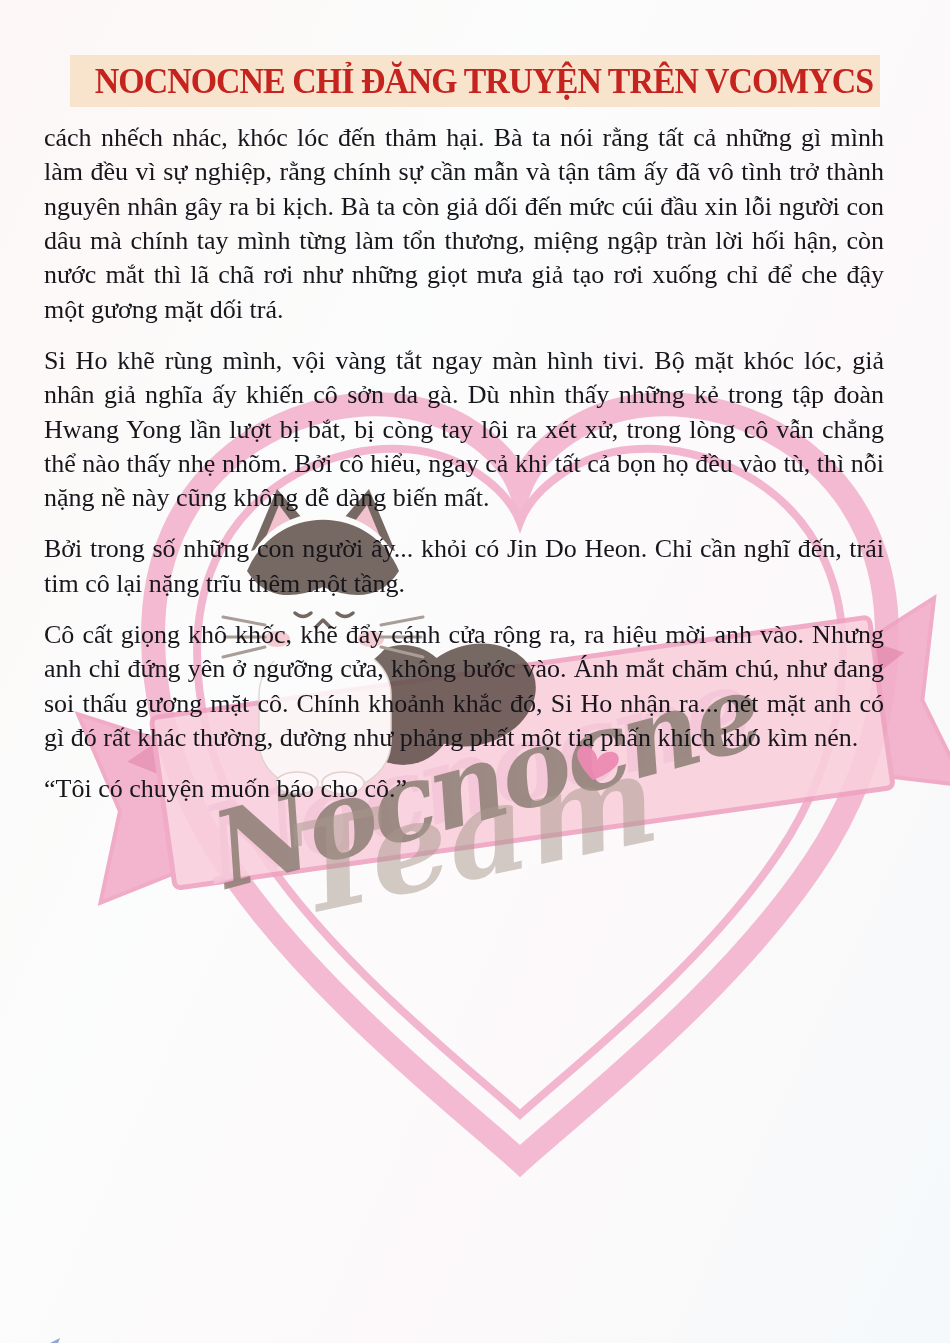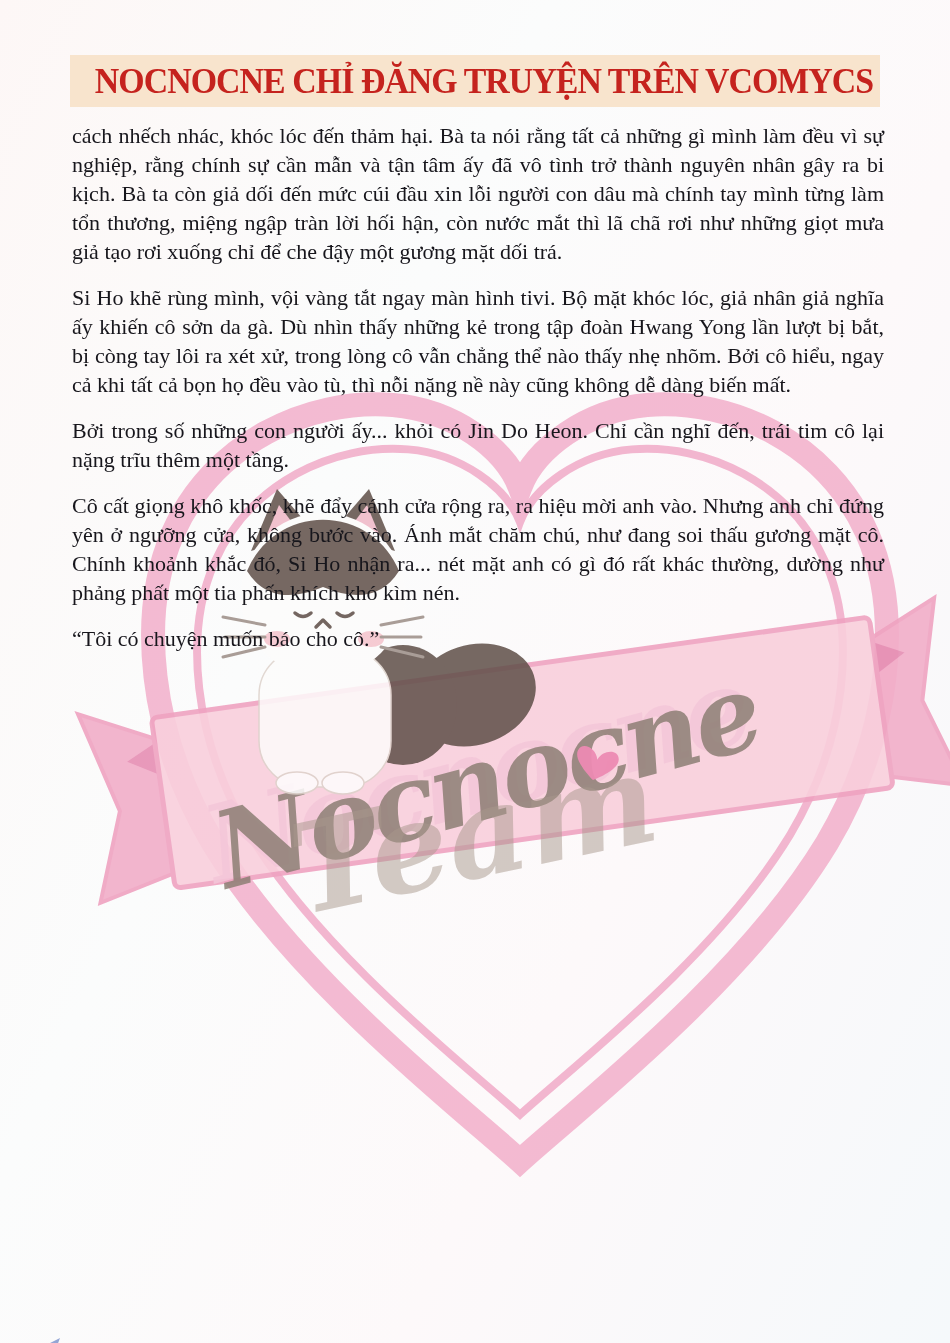--- a/index.html
+++ b/index.html
@@ -23,22 +23,22 @@
   }
   .header-band .ht{
     display:inline-block;transform:scaleX(.94);
     font-family:"Liberation Serif",serif;font-weight:700;
     font-size:36px;color:#c5231e;letter-spacing:-1px;white-space:nowrap;
   }
 
   
   .story{
     position:relative;z-index:2;
-    padding:14px 66px 0 72px;
-    font-size:22px;line-height:1.32;color:#17161c;
+    padding:14px 66px 0 44px;
+    font-size:26px;line-height:1.32;color:#17161c;
     text-align:justify;
   }
   .story p{margin:0 0 17px 0;}
 
   
   .footer-left{position:absolute;left:12px;bottom:2px;z-index:2;}
 </style>
 </head>
 <body>
 

